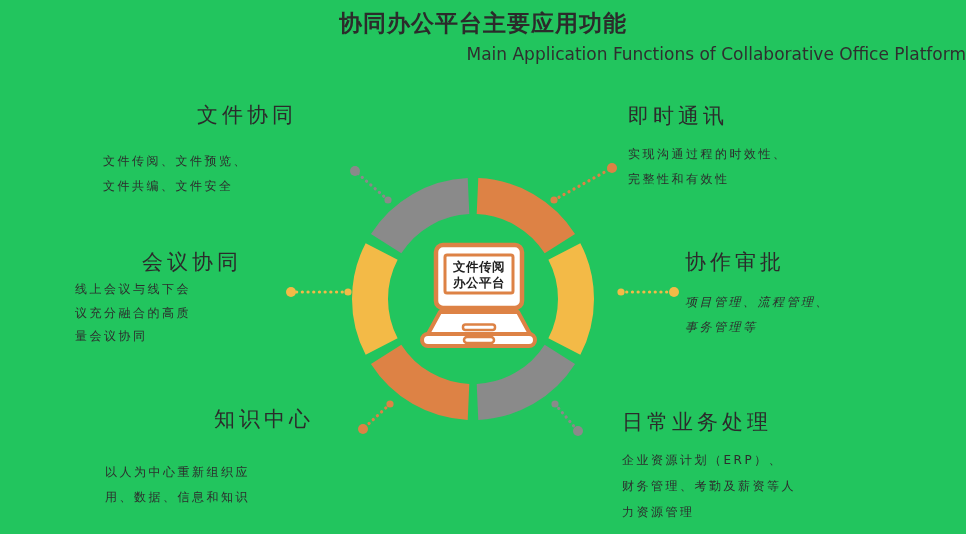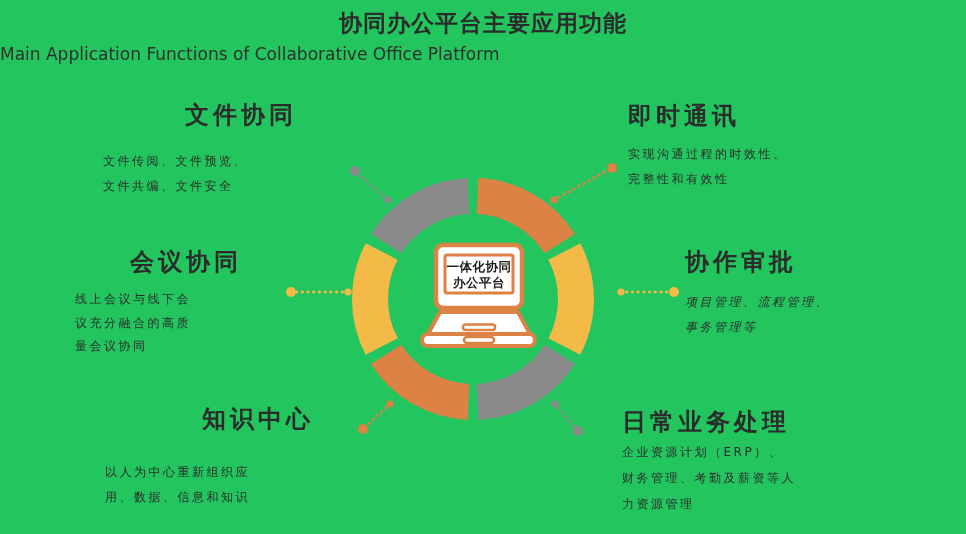--- a/index.html
+++ b/index.html
@@ -7,55 +7,55 @@
               font-family:"DejaVu Sans", "Liberation Sans", sans-serif; }
   #stage { position:relative; width:966px; height:534px; background:#22c55e; }
 
   .page-title {
     position:absolute; top:8px; left:0; width:100%;
     text-align:center; font-size:23px; font-weight:700;
     color:var(--text,#2b2b2b); letter-spacing:1px;
   }
   .page-subtitle {
     position:absolute; top:44px; left:0; width:100%;
-    text-align:left; font-size:17px; font-weight:400; color:#2f2f2f;
+    text-align:right; font-size:17px; font-weight:400; color:#2f2f2f;
   }
 
   .section { position:absolute; }
   .section h2 {
-    font-size:24px; font-weight:700; color:var(--text,#2b2b2b);
+    font-size:21px; font-weight:400; color:var(--text,#2b2b2b);
     letter-spacing:4px; line-height:26px;
   }
   .section .desc { margin-top:15px; }
   .section .line {
     font-size:12px; color:#2d2d2d; letter-spacing:2.5px;
     line-height:25px; white-space:nowrap;
   }
 
   .s-file      { left:103px; top:102px; width:194px; }
   .s-file h2   { text-align:right; }
   .s-file .desc{ margin-top:21px; }
 
   .s-instant   { left:628px; top:103px; width:250px; }
   .s-instant .desc { margin-top:13px; }
 
   .s-meeting   { left:75px;  top:249px; width:167px; }
   .s-meeting h2{ text-align:right; }
-  .s-meeting .desc { margin-top:13px; }
+  .s-meeting .desc { margin-top:3px; }
   .s-meeting .line { line-height:23.5px; }
 
   .s-approval  { left:685px; top:249px; width:230px; }
   .s-approval .desc { margin-top:15px;font-style:italic; }
 
   .s-knowledge { left:105px; top:406px; width:209px; }
   .s-knowledge h2 { text-align:right; }
   .s-knowledge .desc { margin-top:28px; }
 
   .s-daily     { left:622px; top:409px; width:250px; }
-  .s-daily .desc { margin-top:4px; }
+  .s-daily .desc { margin-top:12px; }
   .s-daily .line { line-height:26px; }
 
   #diagram-svg { position:absolute; left:0; top:0; width:966px; height:534px; }
 
   .laptop-stroke { fill:#ffffff; stroke:var(--orange,#DD8245); }
   .laptop-line   { fill:none;    stroke:var(--orange,#DD8245); }
 
   .center-label {
     position:absolute; left:445px; top:256px; width:68px; height:38px;
     display:flex; flex-direction:column; align-items:center; justify-content:center;
@@ -104,21 +104,21 @@
       <rect class="laptop-stroke" x="436" y="245" width="86" height="63" rx="7" stroke-width="4.5"></rect>
       <rect class="laptop-stroke" x="445" y="255" width="68" height="38" rx="2" stroke-width="3"></rect>
       <path class="laptop-stroke" d="M440 312 H518 L530 334 H428 Z" stroke-width="4" stroke-linejoin="round"></path>
       <rect class="laptop-line" x="463" y="324.5" width="32" height="5.5" rx="2.5" stroke-width="2.5"></rect>
       <rect class="laptop-stroke" x="422" y="334" width="113" height="12" rx="6" stroke-width="4"></rect>
       <rect class="laptop-line" x="464" y="337" width="30" height="6" rx="3" stroke-width="2.5"></rect>
     </g>
   </svg>
 
   <div class="center-label">
-    <span>一体化协同</span>
+    <span>文件传阅</span>
     <span>办公平台</span>
   </div>
 
   <div class="section s-file">
     <h2>文件协同</h2>
     <div class="desc">
       <div class="line">文件传阅、文件预览、</div>
       <div class="line">文件共编、文件安全</div>
     </div>
   </div>

